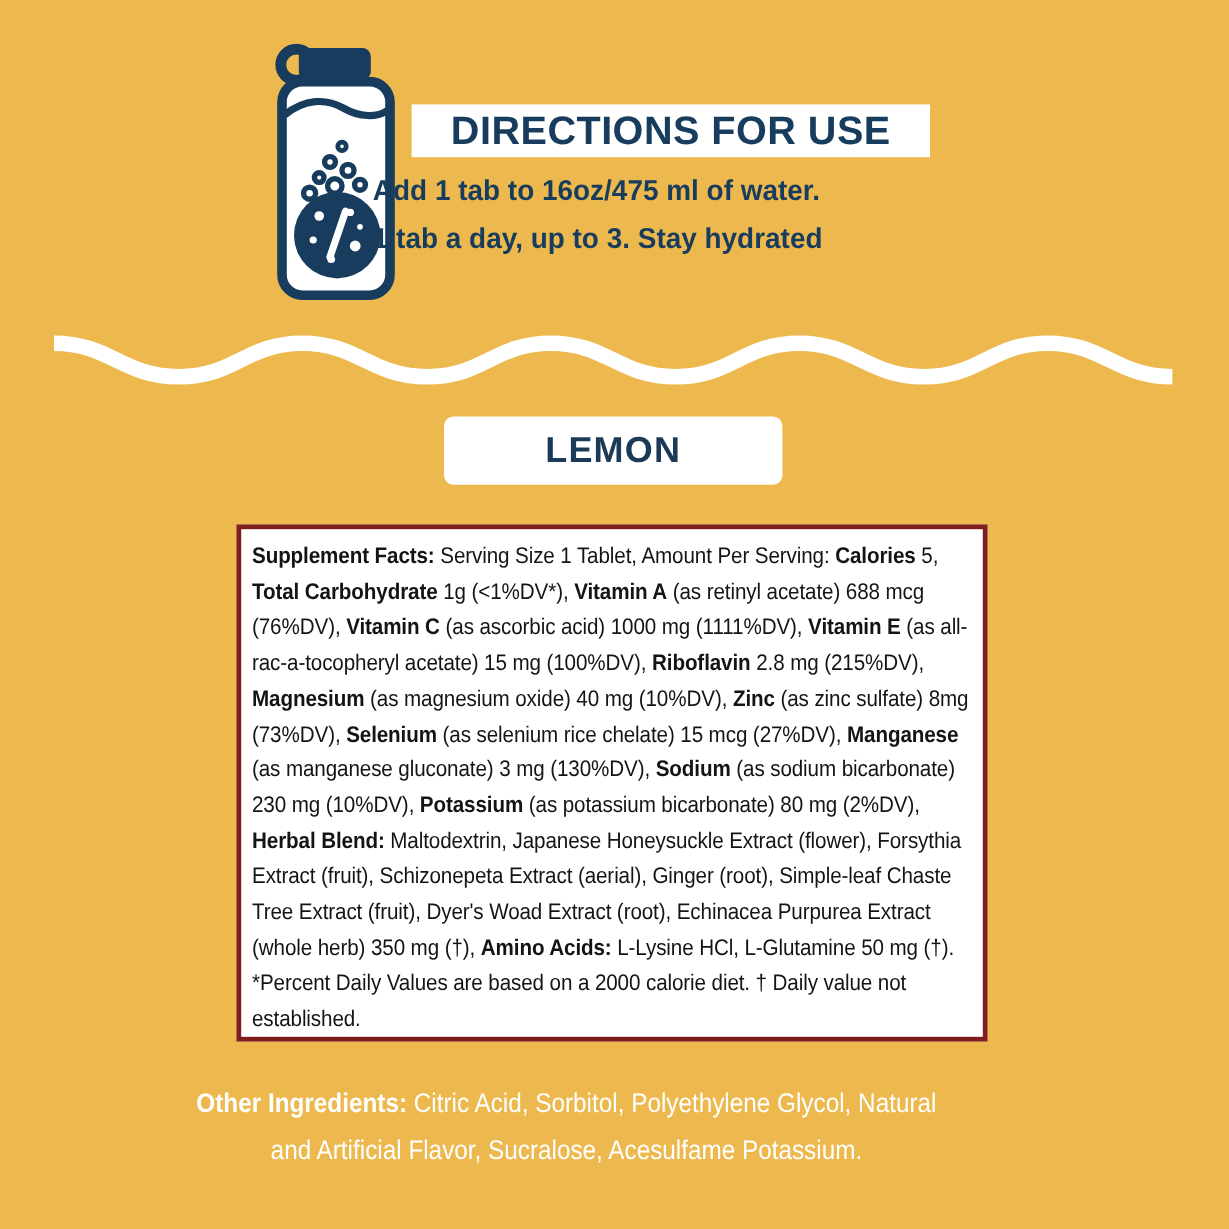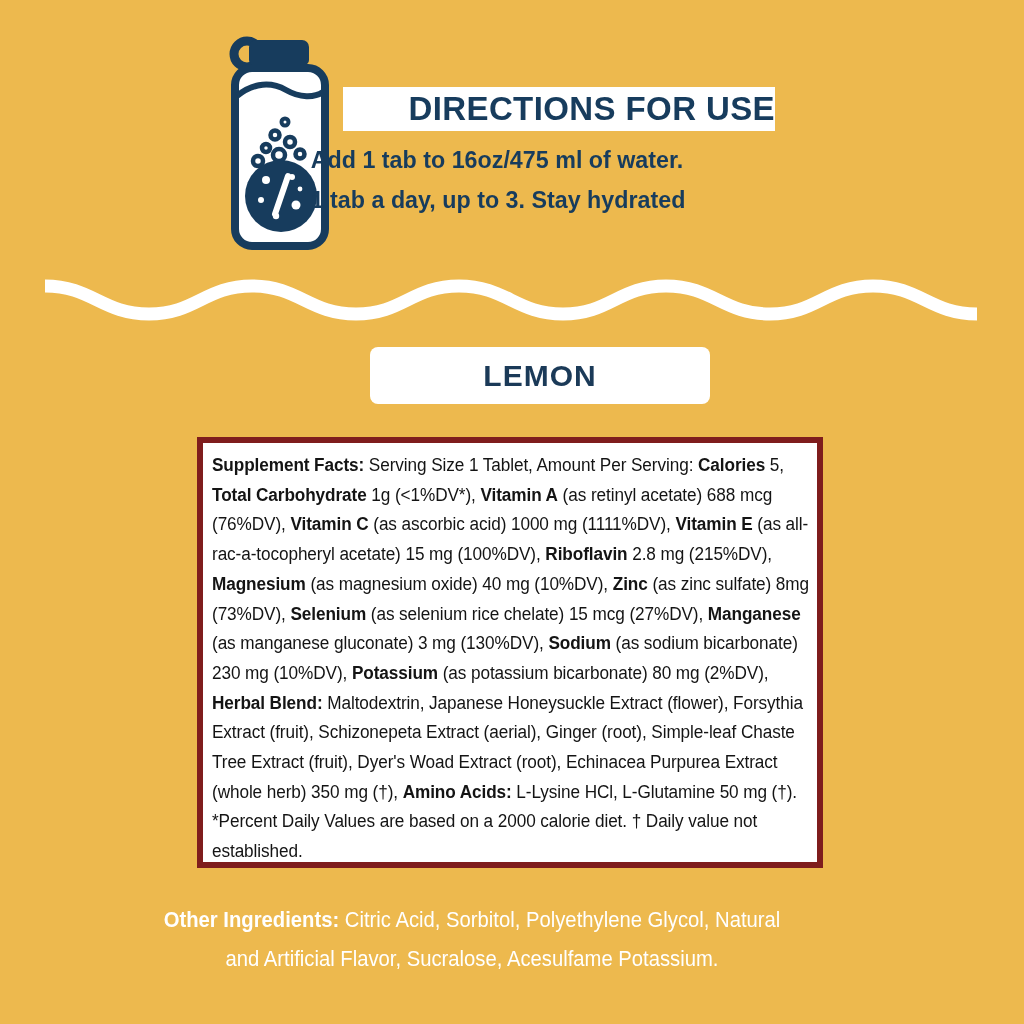--- a/index.html
+++ b/index.html
@@ -11,53 +11,53 @@
     overflow:hidden;
   }
 
   
   .bottle {
     position:absolute; left:228px; top:30px; width:104px; height:220px;
   }
   .title-band {
     position:absolute; left:343px; top:87px; width:432px; height:44px;
     background:var(--white,#fff);
-    display:flex; align-items:center; justify-content:flex-end;
+    display:flex; align-items:center; justify-content:center;
   }
   .title-band span {
     color:var(--navy,#173C5D);
     font-size:33px; font-weight:bold; letter-spacing:0.4px;
     white-space:nowrap;
   }
   .directions-lines {
     position:absolute; left:303px; top:140px; width:512px;
     text-align:left;
     color:var(--navy,#173C5D);
     font-weight:bold; font-size:24px; line-height:40px;
   }
   .directions-lines div { white-space:nowrap; transform:scaleX(0.97); transform-origin:50% 50%; }
 
   
   .wave { position:absolute; left:45px; top:274px; width:932px; height:52px; }
 
   
   .flavor-badge {
-    position:absolute; left:370px; top:347px; width:340px; height:57px;
+    position:absolute; left:370px; top:347px; width:282px; height:57px;
     background:var(--white,#fff); border-radius:8px;
     display:flex; align-items:center; justify-content:center;
   }
   .flavor-badge span {
     color:#1b3a58; font-weight:bold; font-size:30px; letter-spacing:1px;
   }
 
   
   .facts-box {
     position:absolute; left:197px; top:437px; width:626px; height:431px;
     background:var(--white,#fff);
-    border:6px solid #7f1d1d;
+    border:4px solid #7f1d1d;
     overflow:hidden;
     padding:7px 0 0 9px;
   }
   .facts-text {
     width:664px;
     transform:scaleX(0.915); transform-origin:0 0;
     font-size:18.8px; line-height:29.7px; letter-spacing:-0.1px;
     color:#141414;
   }
   .facts-text b { font-weight:bold; }

